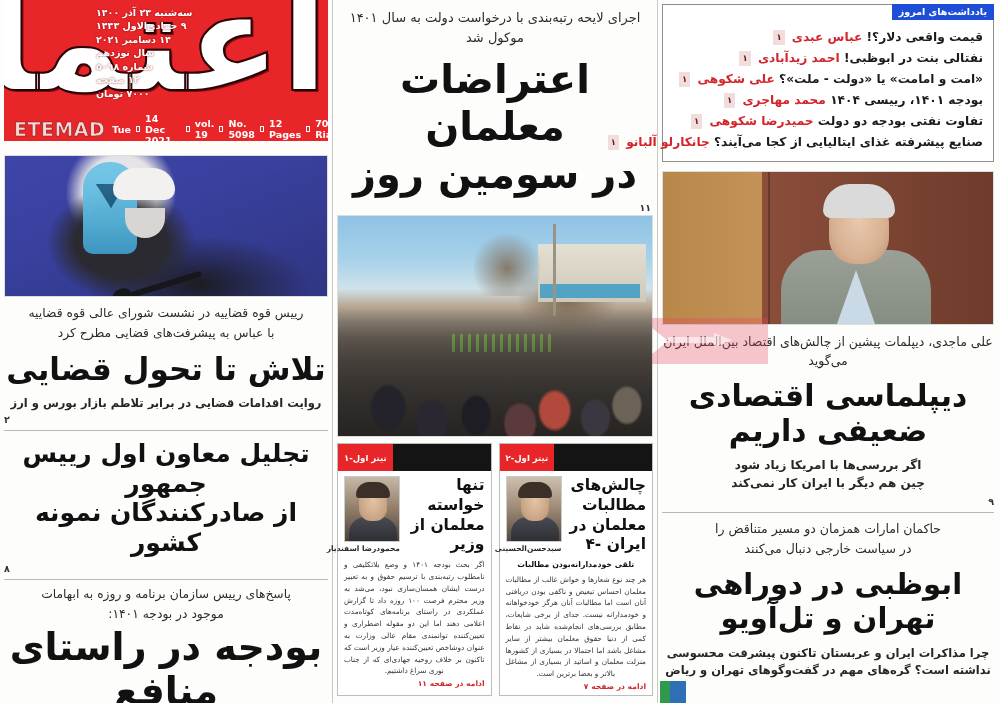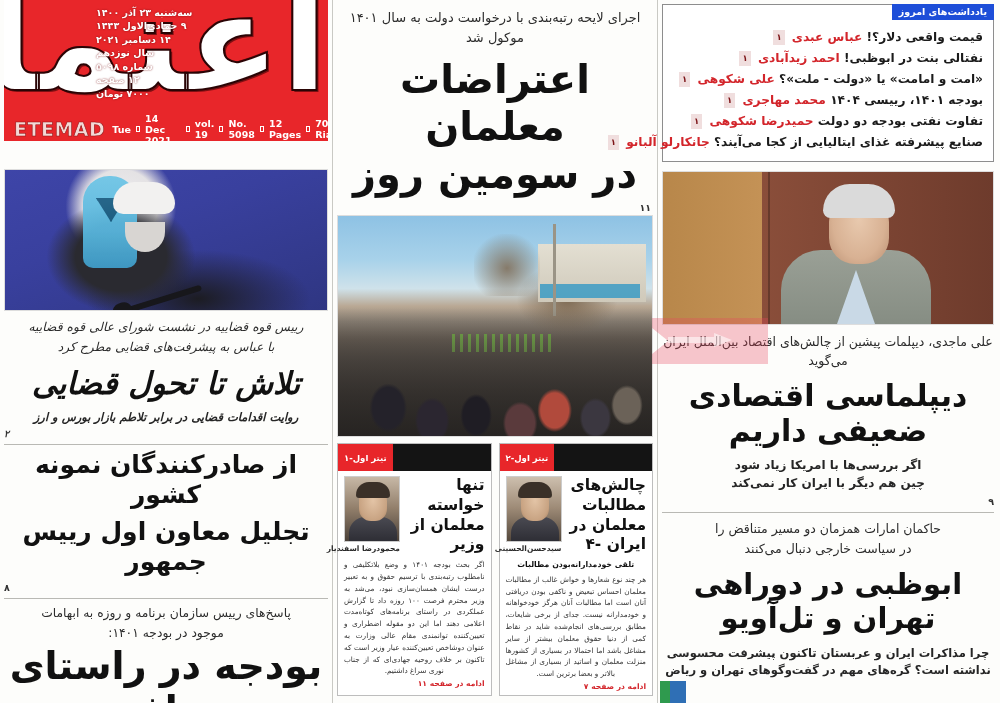--- a/index.html
+++ b/index.html
@@ -510,43 +510,43 @@
           <span class="strip-sep"></span>
           <span>No. 5098</span>
           <span class="strip-sep"></span>
           <span>12 Pages</span>
           <span class="strip-sep"></span>
           <span>70000 Rials</span>
         </span>
       </div>
     </div>
 
-    <div style="margin-top:28px;font-style:italic;">
+    <div style="margin-top:14px;">
       <div class="photo photo-judiciary">
         <div class="jud-logo"></div>
         <div class="jud-mic"></div>
         <div class="jud-turban"></div>
         <div class="jud-beard"></div>
       </div>
 
       <div class="lead-kicker" style="margin-top:7px;">ریيس قوه قضاییه در نشست شورای عالی قوه قضاییه</div>
       <div class="lead-kicker">با عباس به پیشرفت‌های قضایی مطرح کرد</div>
 
       <div class="headline" style="font-size:31px; margin-top:8px;">تلاش تا تحول قضایی</div>
 
       <div class="subdeck" style="margin-top:7px; font-size:11.5px;">روایت اقدامات قضایی در برابر تلاطم بازار بورس و ارز</div>
 
       <div class="pagenum left" style="margin-top:2px;">۲</div>
     </div>
 
     <div class="hairline"></div>
 
     <div>
+      <div class="headline" style="font-size:25px; margin-top:8px;">تجلیل معاون اول ریيس جمهور</div>
       <div class="headline" style="font-size:25px;">از صادرکنندگان نمونه کشور</div>
-      <div class="headline" style="font-size:25px; margin-top:8px;">تجلیل معاون اول ریيس جمهور</div>
       <div class="pagenum left" style="margin-top:6px;">۸</div>
     </div>
 
     <div class="hairline"></div>
 
     <div>
       <div class="lead-kicker" style="margin-top:5px;">پاسخ‌های ریيس سازمان برنامه و روزه به ابهامات</div>
       <div class="lead-kicker">موجود در بودجه ۱۴۰۱:</div>
 
       <div class="headline" style="font-size:38px; ">بودجه در راستای منافع</div>

